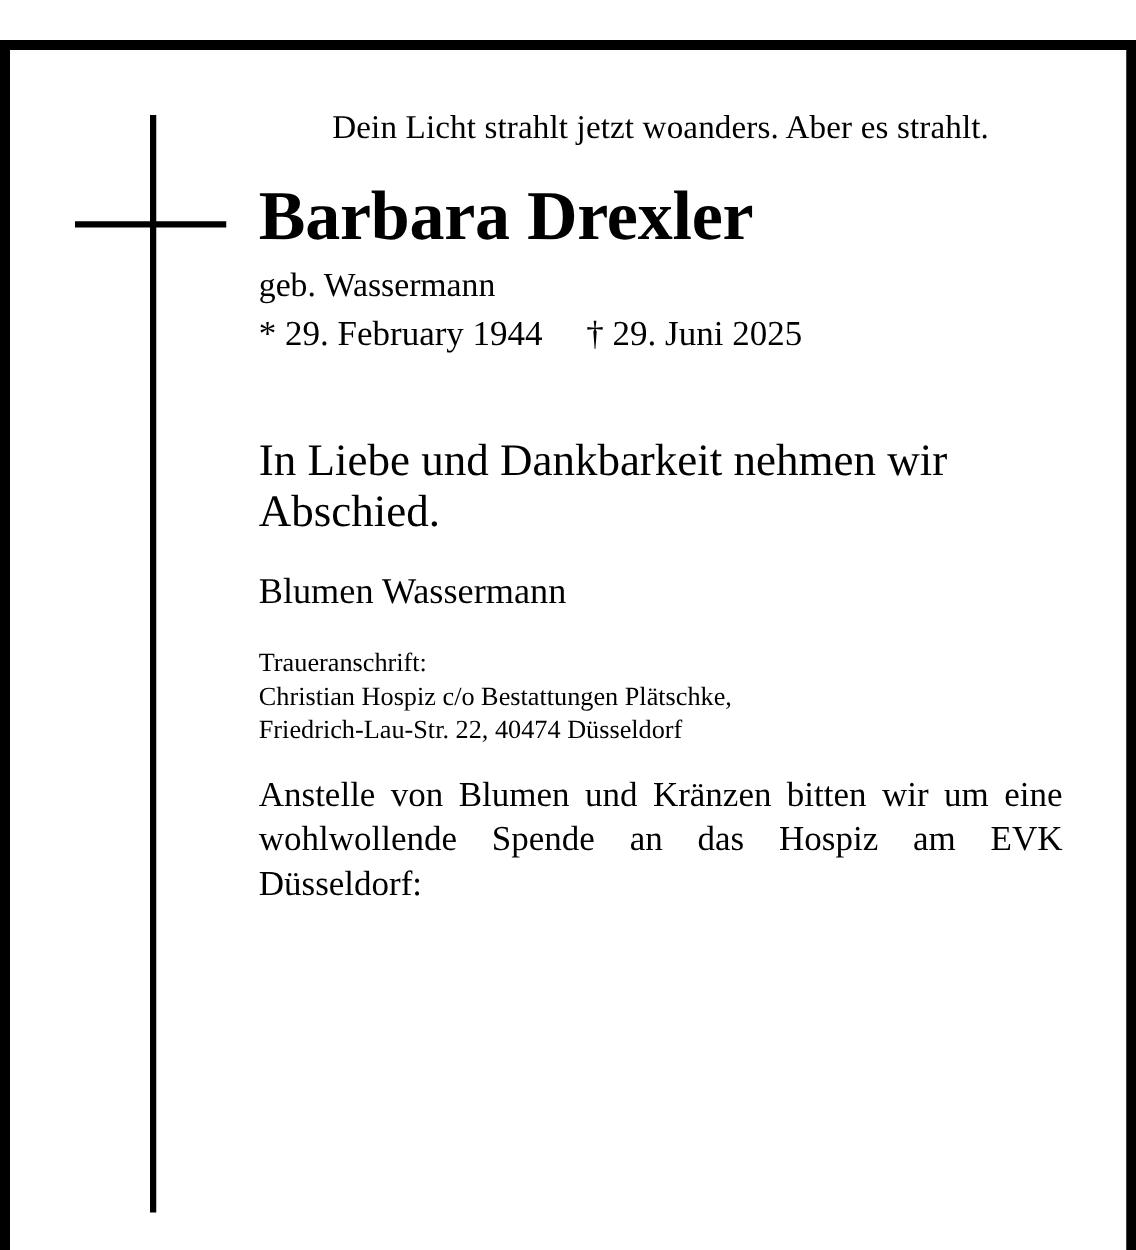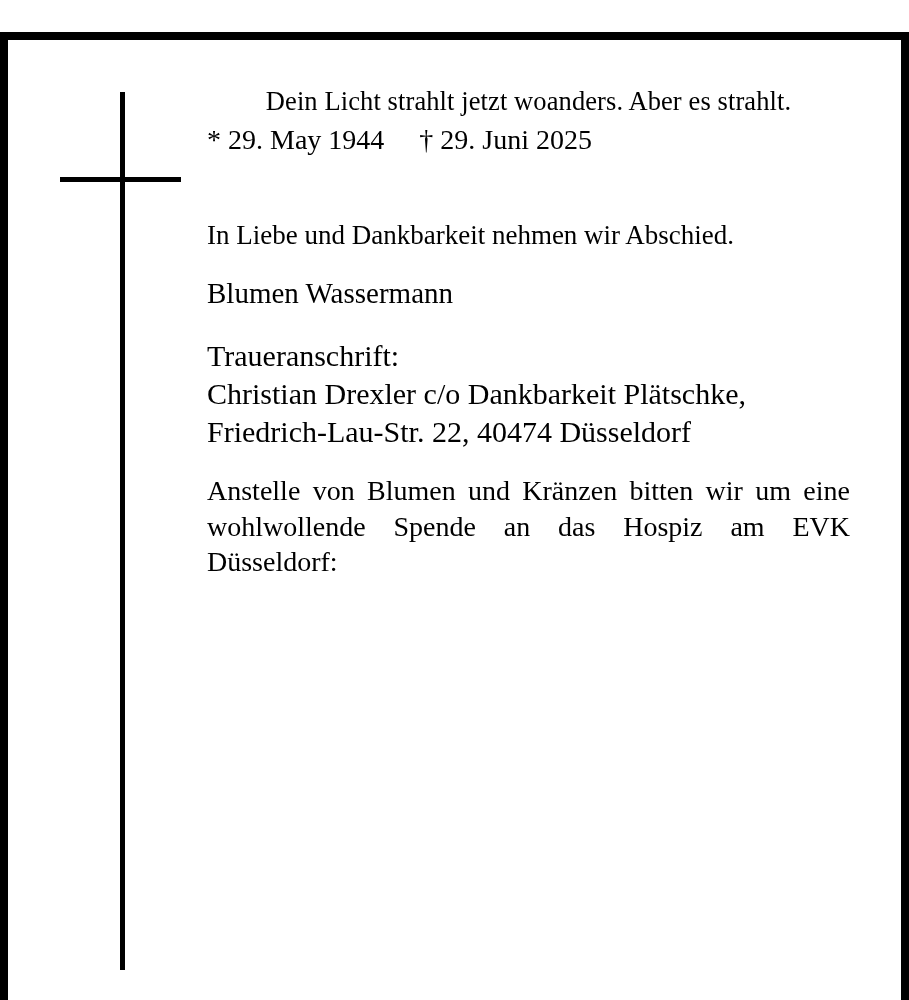--- a/index.html
+++ b/index.html
@@ -104,21 +104,21 @@
     margin: 0;
     padding-top: 8px;
     font-size: 28px;
     line-height: 1.16;
     white-space: pre;
   }
 
   .farewell {
     margin: 0;
     padding-top: 63px;
-    font-size: 27px;
+    font-size: 36px;
     line-height: 1.16;
   }
 
   .families {
     margin: 0;
     padding: 22px 0 0 0;
     list-style: none;
   }
   .families li {
     font-size: 29px;
@@ -130,21 +130,21 @@
     padding-top: 62px;
     font-size: 28px;
     line-height: 1.27;
     text-align: justify;
     text-justify: inter-word;
   }
 
   .address {
     margin: 0;
     padding-top: 22px;
-    font-size: 30px;
+    font-size: 21px;
     line-height: 1.27;
   }
 
   .donation {
     margin: 0;
     padding-top: 22px;
     font-size: 28px;
     line-height: 1.27;
     text-align: justify;
     text-justify: inter-word;
@@ -173,34 +173,36 @@
 
   <div class="canvas">
 
     <div class="cross-stem"></div>
     <div class="cross-bar"></div>
 
     <div class="col">
 
       <p class="motto">Dein Licht strahlt jetzt woanders. Aber es strahlt.</p>
 
-
-
-      <p class="dates">* 29. May 1944     † 29. Juni 2025</p>
+      <h1 class="name">Barbara Drexler</h1>
+
+      <p class="maiden">geb. Wassermann</p>
+
+      <p class="dates">* 29. February 1944     † 29. Juni 2025</p>
 
       <p class="farewell">In Liebe und Dankbarkeit nehmen wir Abschied.</p>
 
       <ul class="families">
         <li>Blumen Wassermann</li>
       </ul>
 
 
       <div class="address">
         <div>Traueranschrift:</div>
-        <div>Christian Drexler c/o Dankbarkeit Plätschke,</div>
+        <div>Christian Hospiz c/o Bestattungen Plätschke,</div>
         <div>Friedrich-Lau-Str. 22, 40474 Düsseldorf</div>
       </div>
 
       <div class="donation">
         <div class="justify-block">Anstelle von Blumen und Kränzen bitten wir um eine wohlwollende Spende an das Hospiz am EVK Düsseldorf:</div>
 
       </div>
 
     </div>
   </div>

